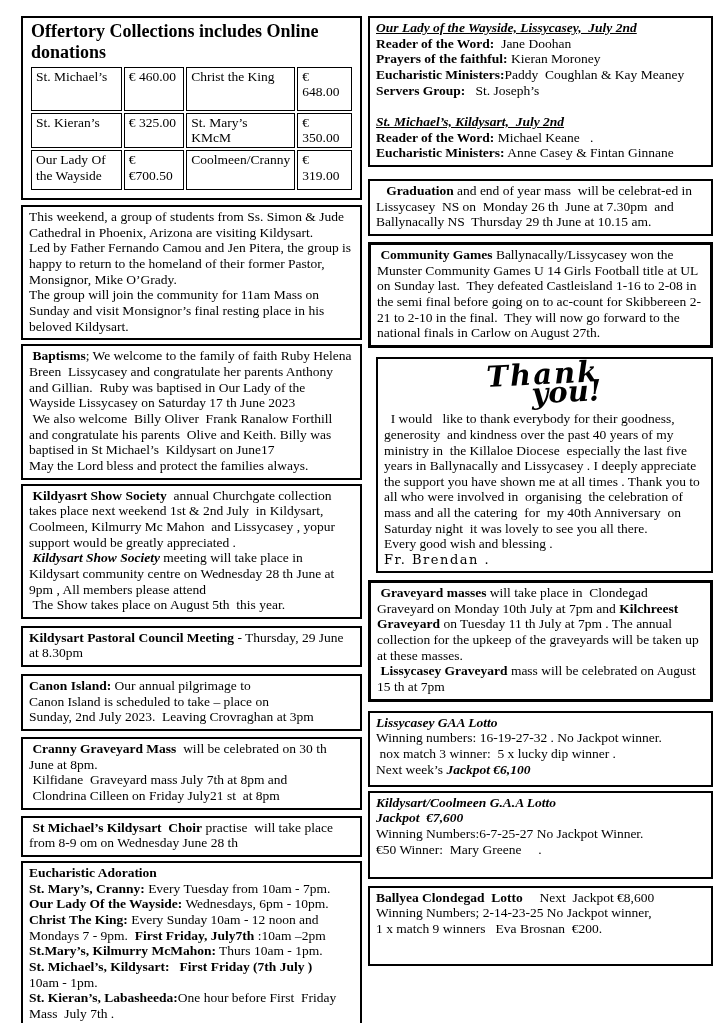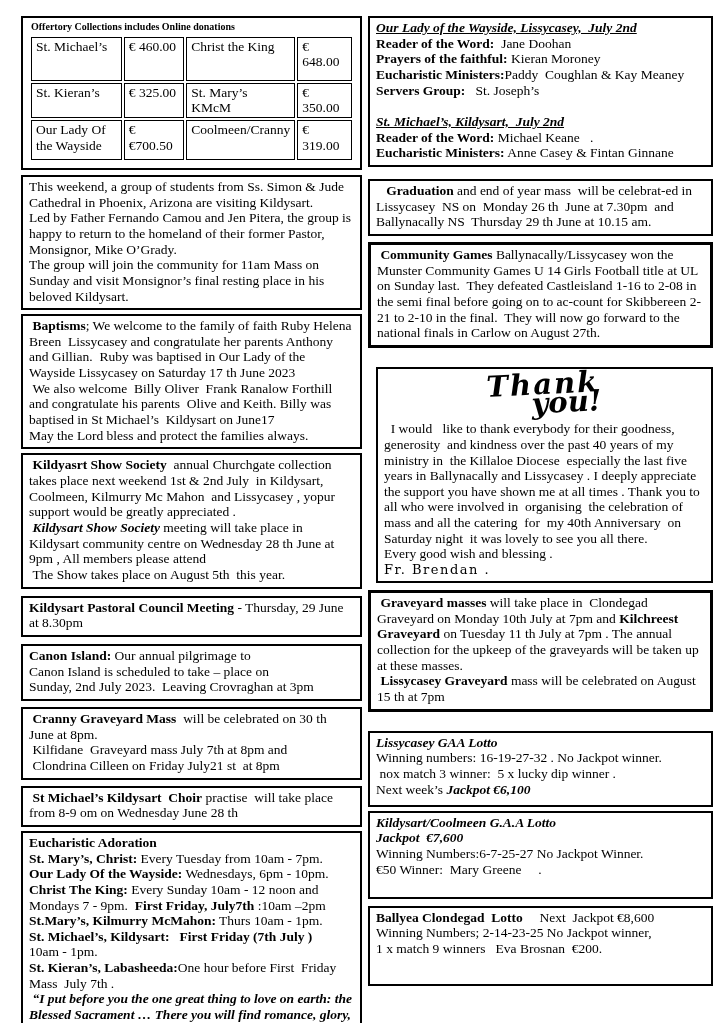--- a/index.html
+++ b/index.html
@@ -7,26 +7,26 @@
     width:723px;height:1023px;overflow:hidden;background:#ffffff;color:#000;
     font-family:"Liberation Serif", serif;font-size:13.5px;line-height:1.16;
   }
   .page{display:flex;box-sizing:border-box;padding:16px 5px 0 21px;gap:6px;}
   .col{display:block;}
   .col-left{flex:0 0 341px;width:341px;}
   .col-right{flex:0 0 345px;width:345px;}
   .box{border:2px solid #000;background:#fff;padding:2px 6px 4px 6px;box-sizing:border-box;}
   .thick{border-width:3px;}
   .mb4{margin-bottom:4px}.mb5{margin-bottom:5px}.mb6{margin-bottom:6px}
-  .mb7{margin-bottom:7px}.mb11{margin-bottom:19px}.mb12{margin-bottom:12px}
+  .mb7{margin-bottom:7px}.mb11{margin-bottom:9px}.mb12{margin-bottom:12px}
   .para{white-space:pre-wrap;}
   .b{font-weight:700}.i{font-style:italic}.u{text-decoration:underline}
   .ta-center{text-align:left}
   
-  .off-title{font-weight:700;font-size:10px;padding:1px 0 2px 2px;}
+  .off-title{font-weight:700;font-size:18px;padding:1px 0 2px 2px;}
   .off-table{border-collapse:separate;border-spacing:2px;margin:0 auto 2px auto;table-layout:fixed;}
   .off-table td{border:1.5px solid #000;vertical-align:top;padding:1px 4px;font-size:13.5px;}
   .off-table .c1{width:100px}.off-table .c2{width:55px}
   .off-table .c3{width:96px}.off-table .c4{width:50px}
   .off-table tr.r1 td{height:40px}
   .off-table tr.r2 td{height:30px}
   .off-table tr.r3 td{height:36px}
   
   .ty-logo{width:fit-content;margin:2px auto 6px auto;transform:rotate(-3deg);
     font-family:"DejaVu Serif", serif;font-style:italic;font-weight:bold;line-height:0.8;}
@@ -102,21 +102,21 @@
         <div class="para"><span> Kilfidane  Graveyard mass July 7th at 8pm and</span></div>
         <div class="para"><span> Clondrina Cilleen on Friday July21 st  at 8pm</span></div>
       </section>
 
     <section class="box mb4">
         <div class="para"><span> </span><span class="b">St Michael’s Kildysart  Choir</span><span> practise  will take place from 8-9 om on Wednesday June 28 th</span></div>
       </section>
 
     <section class="box">
         <div class="para"><span class="b">Eucharistic Adoration</span></div>
-        <div class="para"><span class="b">St. Mary’s, Christ:</span><span> Every Tuesday from 10am - 7pm.</span></div>
+        <div class="para"><span class="b">St. Mary’s, Cranny:</span><span> Every Tuesday from 10am - 7pm.</span></div>
         <div class="para"><span class="b">Our Lady Of the Wayside:</span><span> Wednesdays, 6pm - 10pm.</span></div>
         <div class="para"><span class="b">Christ The King:</span><span> Every Sunday 10am - 12 noon and Mondays 7 - 9pm.  </span><span class="b">First Friday, July7th</span><span> :10am –2pm</span></div>
         <div class="para"><span class="b">St.Mary’s, Kilmurry McMahon:</span><span> Thurs 10am - 1pm.</span></div>
         <div class="para"><span class="b">St. Michael’s, Kildysart:   First Friday (7th July )</span></div>
         <div class="para ta-center"><span>10am - 1pm.</span></div>
         <div class="para"><span class="b">St. Kieran’s, Labasheeda:</span><span>One hour before First  Friday Mass  July 7th .</span></div>
         <div class="para"><span class="b i"> “I put before you the one great thing to love on earth: the Blessed Sacrament … There you will find romance, glory, honour, fidelity, and the true way of all your loves upon earth.”- J. R. R. Tolkien</span></div>
       </section>
 
   </div>

